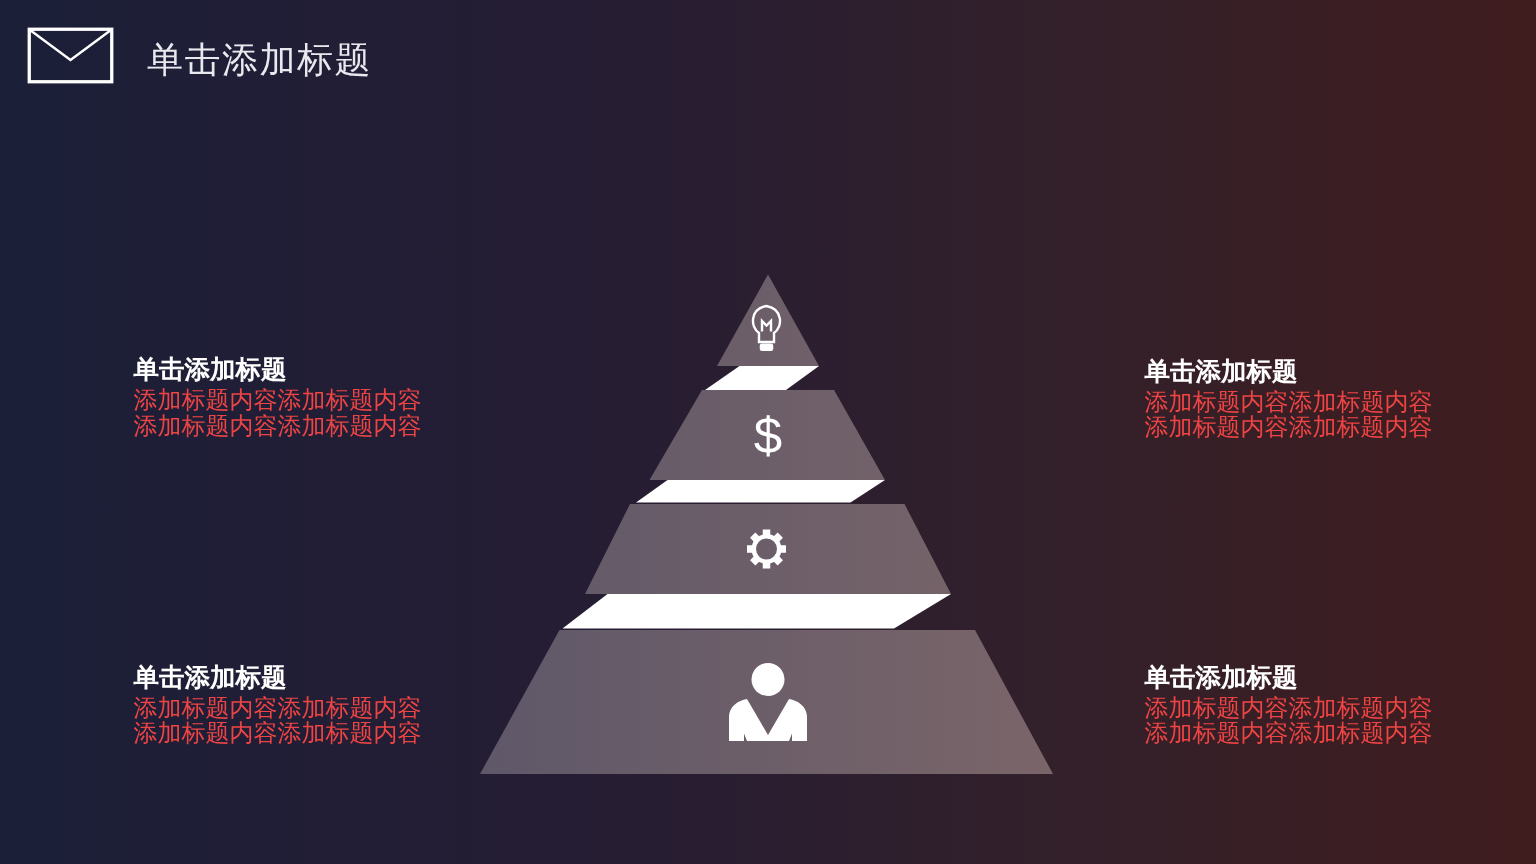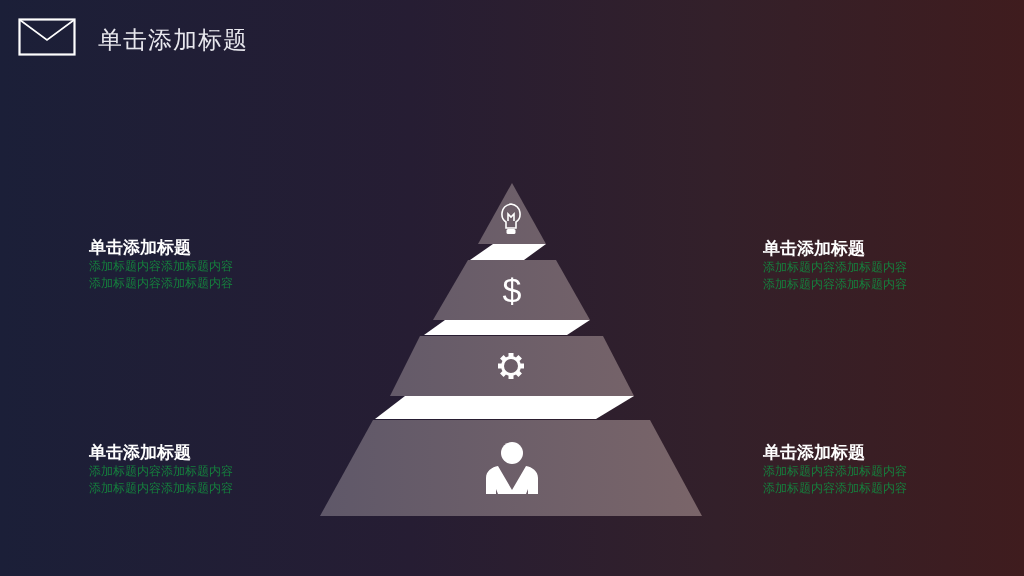--- a/index.html
+++ b/index.html
@@ -8,21 +8,21 @@
     background: linear-gradient(90deg, #1b1f38 0%, #261d33 40%, #33202a 70%, #3f1c1e 100%);
     font-family: "DejaVu Sans", "Liberation Sans", sans-serif;
     color:#fff;
   }
   .header { position:absolute; left:18px; top:18px; height:38px; display:flex; align-items:center; }
   .mail-icon { width:58px; height:38px; display:block; }
   .slide-title { position:absolute; left:98px; top:24px; font-size:24px; color:#e8e8ee; letter-spacing:1px; white-space:nowrap; }
   .pyramid { position:absolute; left:0; top:0; width:1024px; height:576px; }
   .text-block { position:absolute; width:200px; }
   .text-block .tb-title { font-size:17px; font-weight:bold; color:#ffffff; line-height:22px; white-space:nowrap; }
-  .text-block .tb-line { font-size:12px; color:#15803d; line-height:17px; white-space:nowrap; }
+  .text-block .tb-line { font-size:16px; color:#ef4444; line-height:17px; white-space:nowrap; }
   .tl { left:89px; top:236px; }
   .tr { left:763px; top:237px; }
   .bl { left:89px; top:441px; }
   .br { left:763px; top:441px; }
 </style>
 </head>
 <body>
 
 <div class="header">
   <svg class="mail-icon" viewBox="0 0 58 38">

